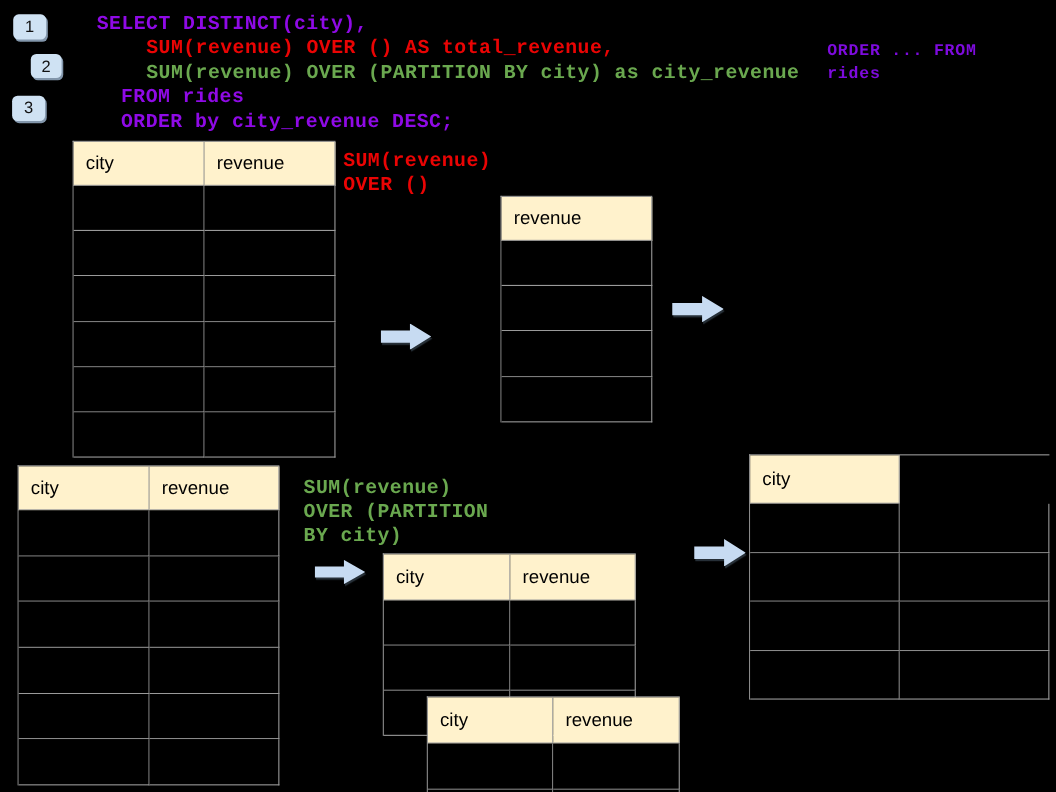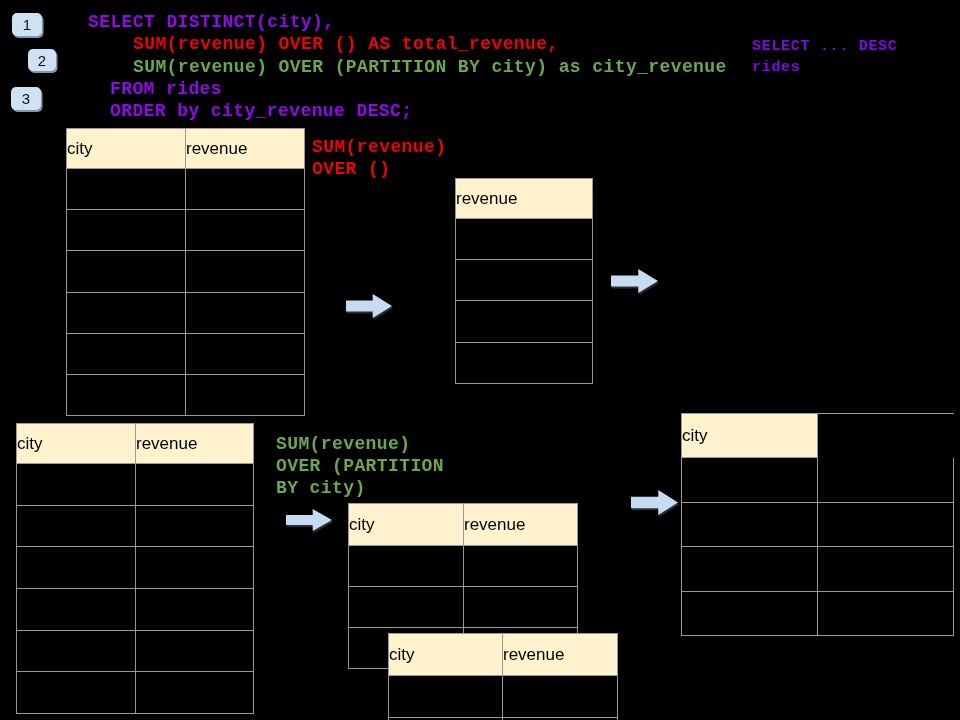--- a/index.html
+++ b/index.html
@@ -47,42 +47,42 @@
   }
   .tbl .tr{display:flex;}
   .tbl .td{
     box-sizing:border-box;flex:0 0 auto;background:#000;
     border-right:1px solid var(--table-border,#9a9a9a);
     border-bottom:1px solid var(--table-border,#9a9a9a);
   }
   .tbl .tr.head .td{
     background:var(--header-fill,#FFF2CC);color:#000;
     font:17px "Liberation Sans",sans-serif;
-    display:flex;align-items:center;
+    display:flex;align-items:center;padding-left:11px;
   }
   .tbl.overlap{z-index:2;}
   
   .arrow{position:absolute;filter:drop-shadow(1px 2px 0 rgba(70,85,100,.55));}
   .arrow i{
     display:block;width:100%;height:100%;background:var(--arrow-fill,#C7DBF2);
     clip-path:polygon(0 27%,58% 27%,58% 0,100% 50%,58% 100%,58% 73%,0 73%);
   }
 </style>
 </head>
 <body>
 
 <div id="stage">
 
   <div class="badge" style="left:12px;top:13px;width:30px;height:23px;">1</div>
   <div class="badge" style="left:28px;top:49px;width:28px;height:22px;">2</div>
   <div class="badge" style="left:11px;top:87px;width:30px;height:23px;">3</div>
 
   <div id="sql-code"><div class="code-line indent0" style="color: rgb(143, 10, 230);">SELECT DISTINCT(city),</div><div class="code-line indent2" style="color: rgb(234, 4, 4);">SUM(revenue) OVER () AS total_revenue,</div><div class="code-line indent2" style="color: rgb(106, 168, 79);">SUM(revenue) OVER (PARTITION BY city) as city_revenue</div><div class="code-line indent1" style="color: rgb(143, 10, 230);">FROM rides</div><div class="code-line indent1" style="color: rgb(143, 10, 230);">ORDER by city_revenue DESC;</div></div>
 
-  <div id="side-note">SELECT ... DESC
+  <div id="side-note">ORDER ... FROM
 rides</div>
 
   <div id="annot-total" class="annot">SUM(revenue)
 OVER ()</div>
   <div id="annot-partition" class="annot">SUM(revenue)
 OVER (PARTITION
 BY city)</div>
 
   <div class="tbl" style="left:66px;top:128px;">
       <div class="tr head" style="height: 40px;">

